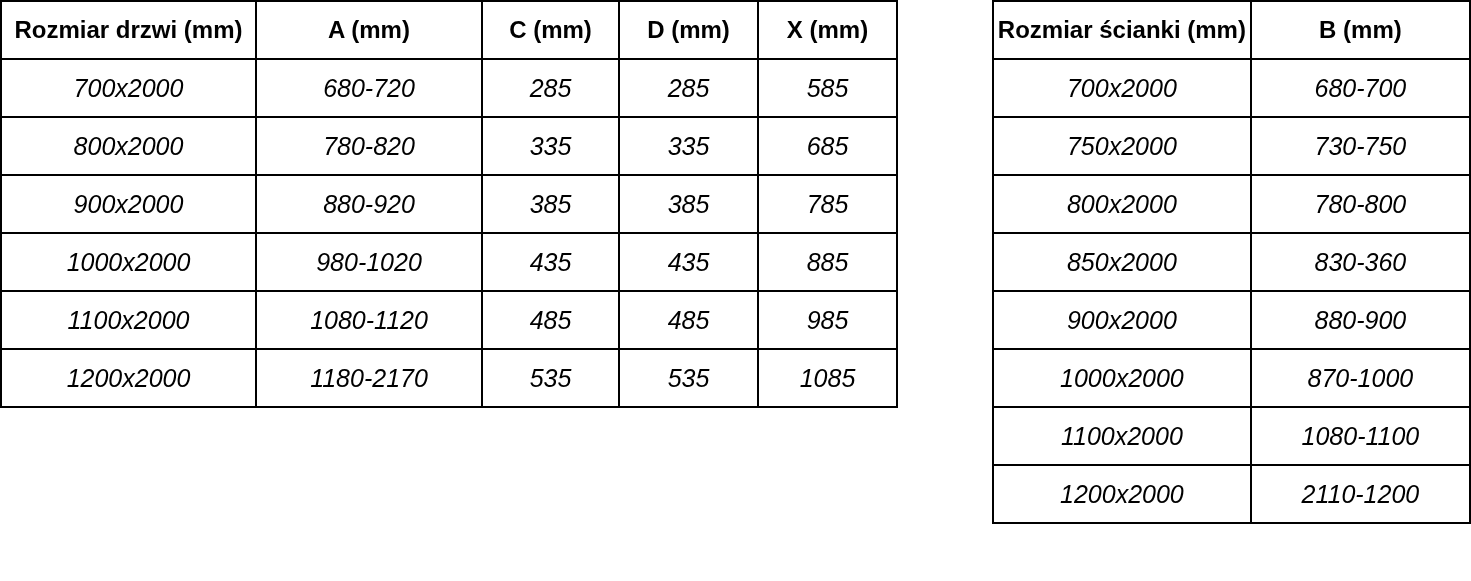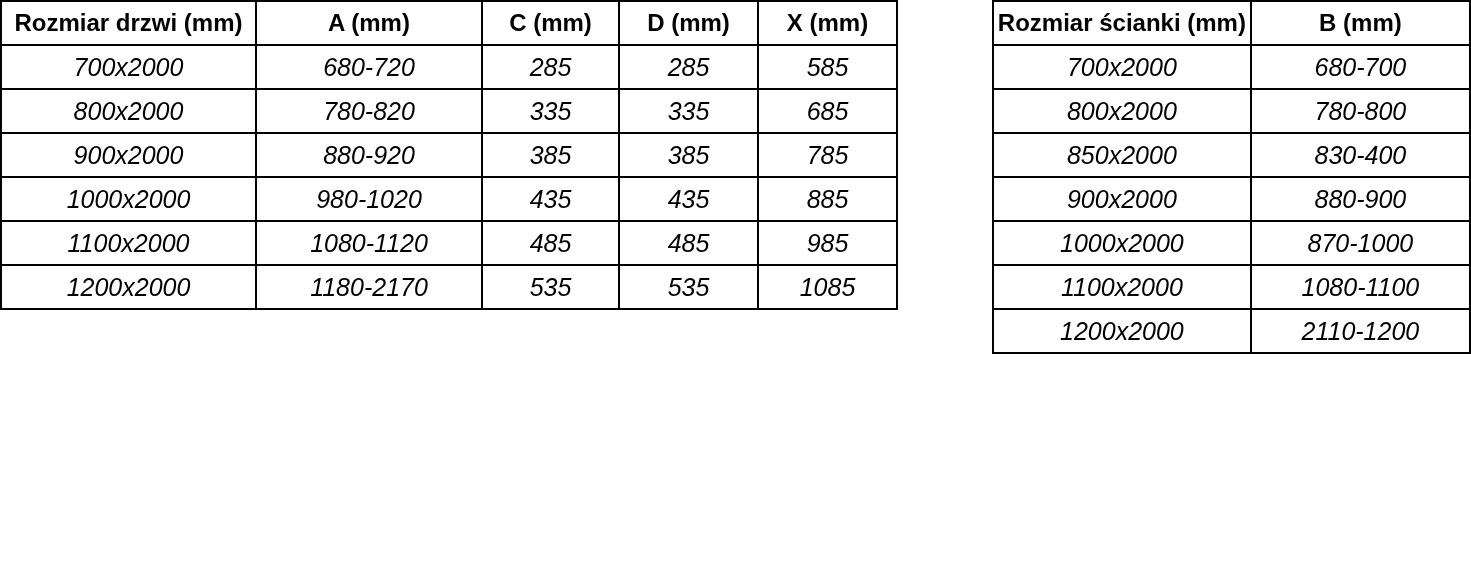--- a/index.html
+++ b/index.html
@@ -25,21 +25,21 @@
   #right-table { left: 992px; }
   table.spec-table th,
   table.spec-table td {
     border: 2px solid #000000;
     text-align: center;
     vertical-align: middle;
     padding: 0;
     overflow: hidden;
     white-space: nowrap;
   }
-  table.spec-table tr { height: 44px; border-radius: 14px; }
+  table.spec-table tr { height: 58px; border-radius: 14px; }
   table.spec-table th {
     font-size: 24px;
     font-weight: bold;
   }
   table.spec-table td {
     font-size: 25px;
     font-weight: normal;
     font-style: italic;
   }
   
@@ -128,26 +128,30 @@
         <th>Rozmiar ścianki (mm)</th>
         <th>B (mm)</th>
       </tr>
     </thead>
     <tbody>
       <tr>
         <td>700x2000</td>
         <td>680-700</td>
       </tr>
       <tr>
+        <td>750x2000</td>
+        <td>730-750</td>
+      </tr>
+      <tr>
         <td>800x2000</td>
         <td>780-800</td>
       </tr>
       <tr>
         <td>850x2000</td>
-        <td>830-400</td>
+        <td>830-360</td>
       </tr>
       <tr>
         <td>900x2000</td>
         <td>880-900</td>
       </tr>
       <tr>
         <td>1000x2000</td>
         <td>870-1000</td>
       </tr>
       <tr>

